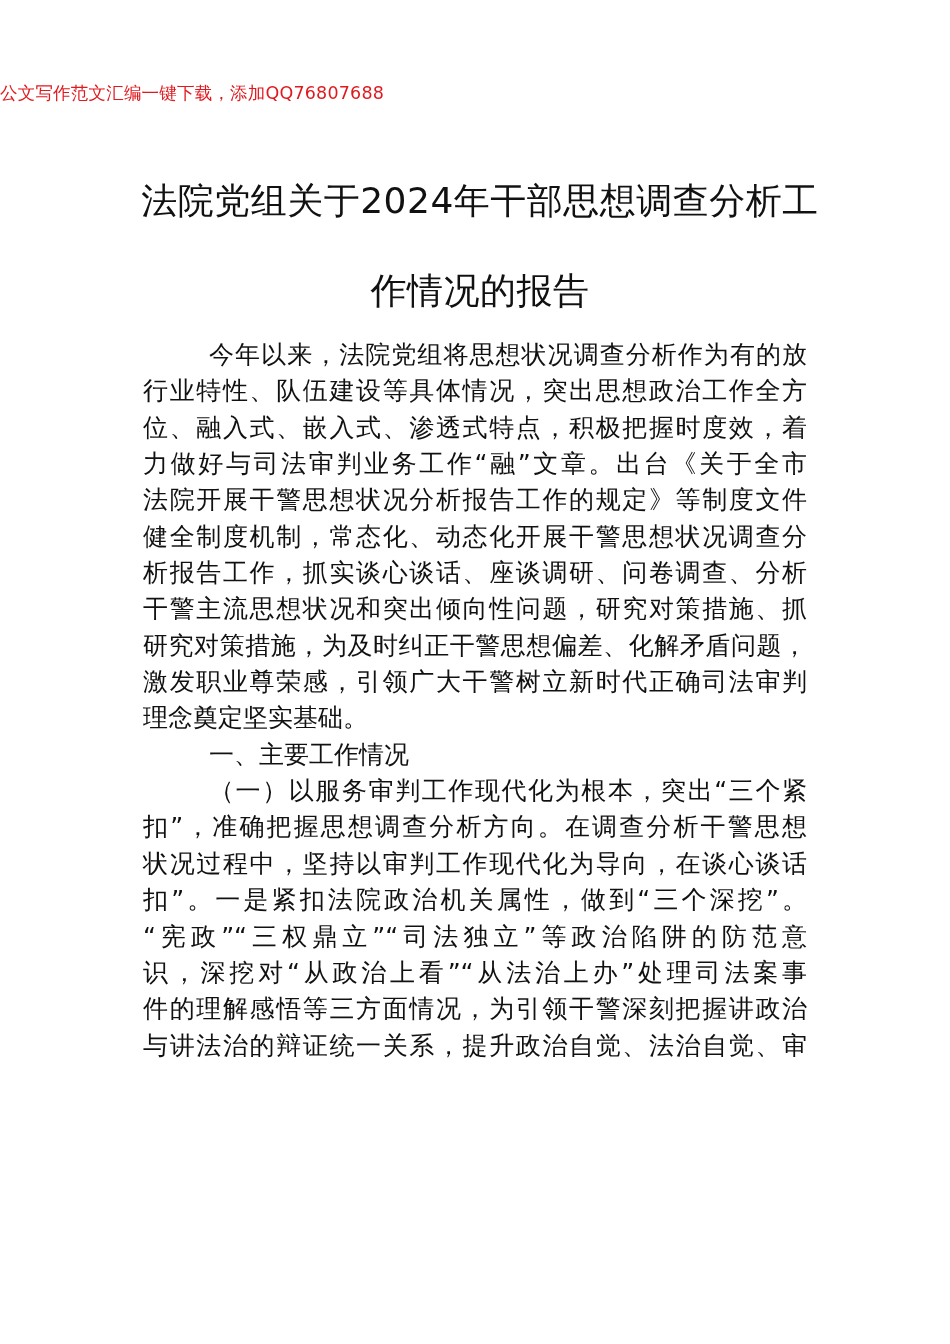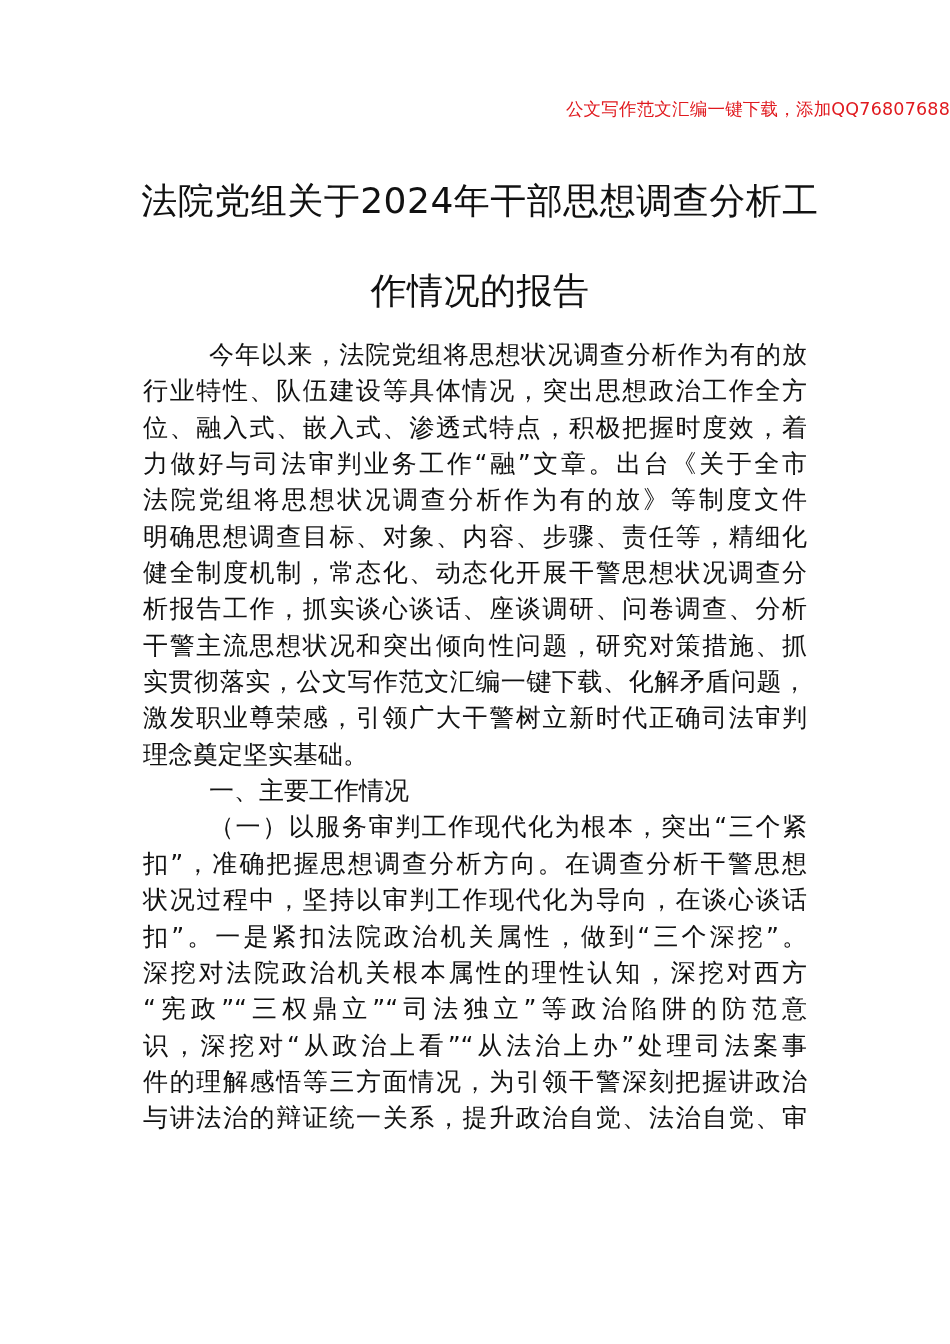--- a/index.html
+++ b/index.html
@@ -1,18 +1,18 @@
 <!DOCTYPE html>
 <html><head>
 <meta charset="utf-8">
 <style>
   html, body { margin: 0; padding: 0; background: #ffffff; }
   body { width: 950px; height: 1344px; position: relative; overflow: hidden;
          font-family: "DejaVu Sans", "Liberation Sans", sans-serif; color: #111; }
-  .watermark { position: absolute; top: 96px; left: 0; width: 950px; text-align: right;
+  .watermark { position: absolute; top: 80px; left: 0; width: 950px; text-align: left;
                font-size: 17.5px; line-height: 26px; color: #e0191e; letter-spacing: 0.2px; }
   .title { position: absolute; top: 156px; left: 140px; width: 680px; text-align: center;
            font-size: 36px; line-height: 90px; font-weight: normal; color: #111; margin: 0;
            letter-spacing: 0.5px; }
   .title span { display: block; white-space: nowrap; }
   .body-text { position: absolute; top: 337px; left: 143px; width: 664px; }
   .line { display: block; height: 36.35px; line-height: 36.35px; font-size: 25px;
           white-space: nowrap; text-align: justify; text-align-last: justify; color: #111; }
   .line.indent { padding-left: 66px; }
   .line.short { text-align-last: left; }
@@ -25,31 +25,29 @@
 <h1 class="title">
   <span>法院党组关于2024年干部思想调查分析工</span>
   <span>作情况的报告</span>
 </h1>
 
 <div class="body-text">
   <span class="line indent">今年以来，法院党组将思想状况调查分析作为有的放</span>
   <span class="line">行业特性、队伍建设等具体情况，突出思想政治工作全方</span>
   <span class="line">位、融入式、嵌入式、渗透式特点，积极把握时度效，着</span>
   <span class="line">力做好与司法审判业务工作“融”文章。出台《关于全市</span>
-  <span class="line">法院党组将思想状况调查分析作为有的放》等制度文件</span>
-  <span class="line">明确思想调查目标、对象、内容、步骤、责任等，精细化</span>
+  <span class="line">法院开展干警思想状况分析报告工作的规定》等制度文件</span>
   <span class="line">健全制度机制，常态化、动态化开展干警思想状况调查分</span>
   <span class="line">析报告工作，抓实谈心谈话、座谈调研、问卷调查、分析</span>
   <span class="line">干警主流思想状况和突出倾向性问题，研究对策措施、抓</span>
-  <span class="line">实贯彻落实，公文写作范文汇编一键下载、化解矛盾问题，</span>
+  <span class="line">研究对策措施，为及时纠正干警思想偏差、化解矛盾问题，</span>
   <span class="line">激发职业尊荣感，引领广大干警树立新时代正确司法审判</span>
   <span class="line short">理念奠定坚实基础。</span>
   <span class="line indent short">一、主要工作情况</span>
   <span class="line indent">（一）以服务审判工作现代化为根本，突出“三个紧</span>
   <span class="line">扣”，准确把握思想调查分析方向。在调查分析干警思想</span>
   <span class="line">状况过程中，坚持以审判工作现代化为导向，在谈心谈话</span>
   <span class="line">扣”。一是紧扣法院政治机关属性，做到“三个深挖”。</span>
-  <span class="line">深挖对法院政治机关根本属性的理性认知，深挖对西方</span>
   <span class="line">“宪政”“三权鼎立”“司法独立”等政治陷阱的防范意</span>
   <span class="line">识，深挖对“从政治上看”“从法治上办”处理司法案事</span>
   <span class="line">件的理解感悟等三方面情况，为引领干警深刻把握讲政治</span>
   <span class="line">与讲法治的辩证统一关系，提升政治自觉、法治自觉、审</span>
 </div>
 
 </body></html>

